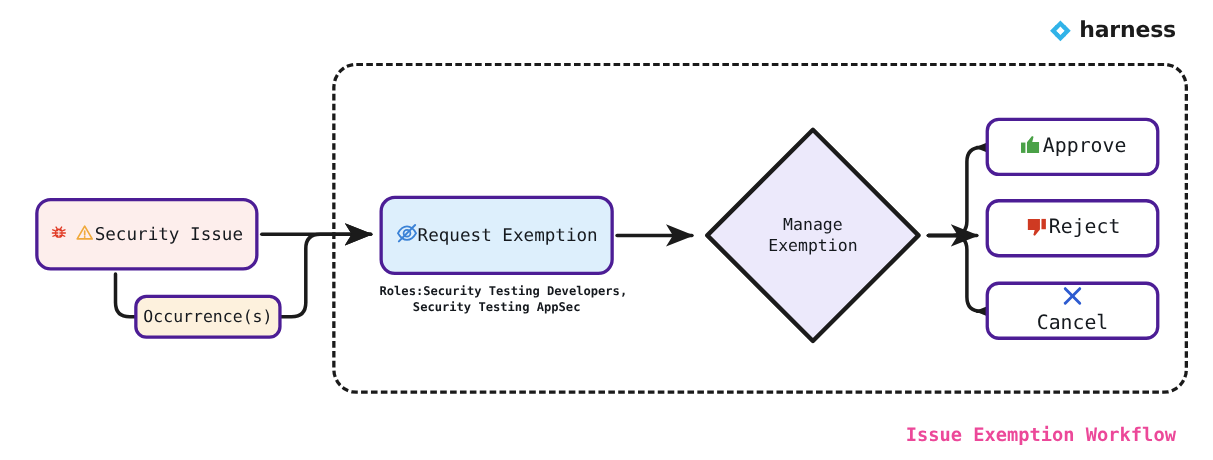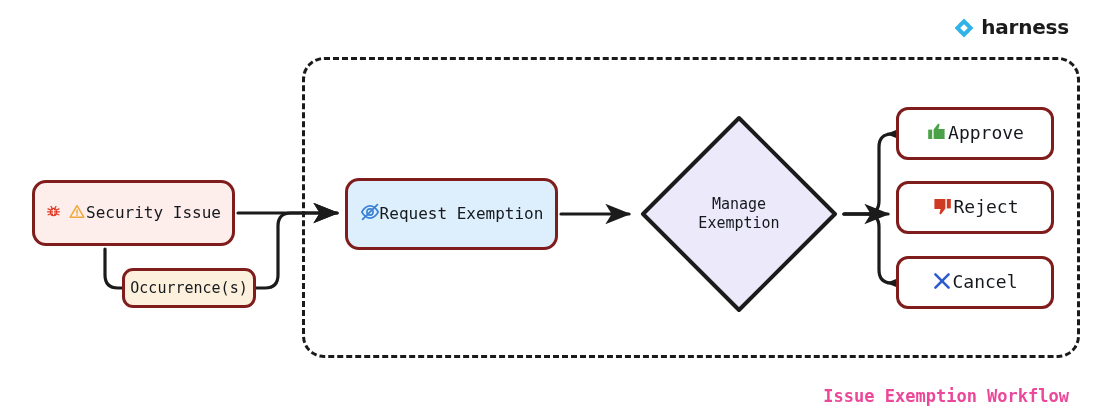--- a/index.html
+++ b/index.html
@@ -53,21 +53,21 @@
     height: 301px;
     border: 3px dashed #1a1a1a;
     border-radius: 22px;
     box-sizing: border-box;
   }
 
   
   .node {
     position: absolute;
     box-sizing: border-box;
-    border: 3px solid #7f1d1d;
+    border: 3px solid #4c1d95;
     border-radius: 12px;
     display: flex;
     align-items: center;
     justify-content: center;
     color: #15191e;
     font-family: "DejaVu Sans Mono", monospace;
     text-align: center;
   }
   .node .label {
     white-space: pre;
@@ -143,21 +143,21 @@
     width: 158px;
     height: 53px;
     background: #ffffff;
     border-radius: 12px;
     left: 896px;
   }
   .outcome .label { font-size: 18px; }
   .outcome .icon-row { gap: 10px; }
   #node-approve { top: 107px; }
   #node-reject  { top: 181px; }
-  #node-cancel  { top: 256px; }
+  #node-cancel  { top: 256px; flex-direction: column; }
 
   
   .caption {
     position: absolute;
     font-family: "DejaVu Sans Mono", monospace;
     font-size: 11px;
     font-weight: 700;
     color: #15191e;
     text-align: center;
     white-space: pre;
@@ -268,20 +268,22 @@
       <span>
         <svg width="20" height="20" viewBox="0 0 20 20">
           <path d="M1.8 10 C4.2 5.8 7 3.9 10 3.9 C13 3.9 15.8 5.8 18.2 10 C15.8 14.2 13 16.1 10 16.1 C7 16.1 4.2 14.2 1.8 10 Z" fill="none" stroke="#3b82d6" stroke-width="1.6"></path>
           <circle cx="10" cy="10" r="3.1" fill="none" stroke="#3b82d6" stroke-width="1.6"></circle>
           <line x1="2.6" y1="17.4" x2="17.4" y2="2.6" stroke="#3b82d6" stroke-width="1.8" stroke-linecap="round"></line>
         </svg>
       </span>
     </span>
     <span class="label">Request Exemption</span>
   </div>
+  <div class="caption" id="caption-request-exemption">Roles:Security Testing Developers,
+Security Testing AppSec</div>
 
   <div class="node" id="node-manage-exemption">
     <svg class="diamond-shape" viewBox="0 0 204 204">
       <path d="M102 6 L198 102 L102 198 L6 102 Z" fill="#ece9fb" stroke="#1b1b1b" stroke-width="4" stroke-linejoin="round"></path>
     </svg>
     <span class="label">Manage
 Exemption</span>
   </div>
 
   <div class="node outcome" id="node-approve">

